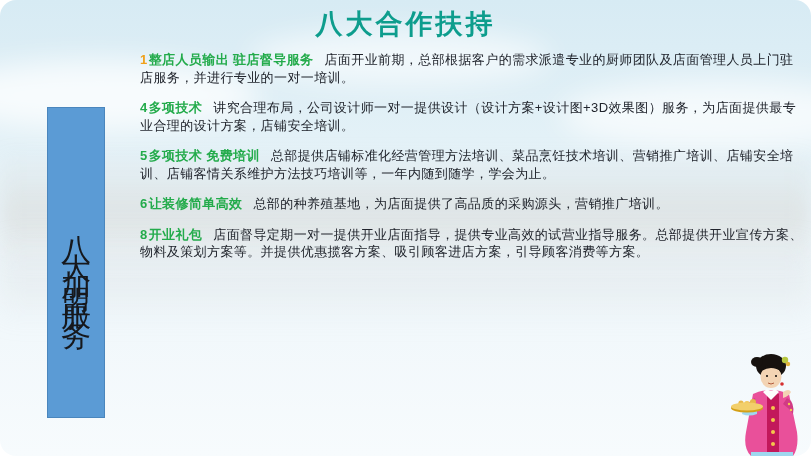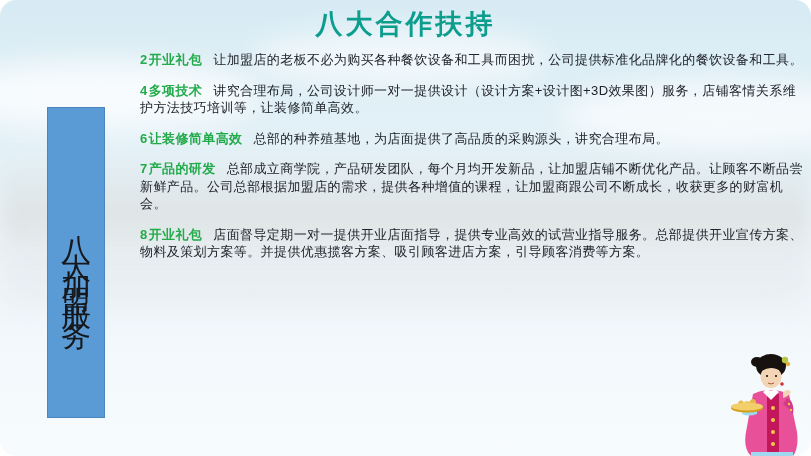--- a/index.html
+++ b/index.html
@@ -47,30 +47,30 @@
   <div class="haze2"></div>
 
   <h1 class="title">八大合作扶持</h1>
 
   <div class="sidebar">
     <span class="sidebar-text">八大加盟服务</span>
   </div>
 
   <div class="content">
     <p class="item">
-      <span class="num">2</span><span class="head">开业礼包</span><span>让加盟店的老板不必为购买各种餐饮设备和工具而困扰，公司提供标准化品牌化的餐饮设备和工具。</span>
+      <span class="num num-orange">1</span><span class="head">整店人员输出 驻店督导服务</span><span>店面开业前期，总部根据客户的需求派遣专业的厨师团队及店面管理人员上门驻店服务，并进行专业的一对一培训。</span>
     </p>
     <p class="item">
-      <span class="num">4</span><span class="head">多项技术</span><span>讲究合理布局，公司设计师一对一提供设计（设计方案+设计图+3D效果图）服务，店铺客情关系维护方法技巧培训等，让装修简单高效。</span>
+      <span class="num">4</span><span class="head">多项技术</span><span>讲究合理布局，公司设计师一对一提供设计（设计方案+设计图+3D效果图）服务，为店面提供最专业合理的设计方案，店铺安全培训。</span>
     </p>
     <p class="item">
-      <span class="num">6</span><span class="head">让装修简单高效</span><span>总部的种养殖基地，为店面提供了高品质的采购源头，讲究合理布局。</span>
+      <span class="num">5</span><span class="head">多项技术 免费培训</span><span>总部提供店铺标准化经营管理方法培训、菜品烹饪技术培训、营销推广培训、店铺安全培训、店铺客情关系维护方法技巧培训等，一年内随到随学，学会为止。</span>
     </p>
     <p class="item">
-      <span class="num">7</span><span class="head">产品的研发</span><span>总部成立商学院，产品研发团队，每个月均开发新品，让加盟店铺不断优化产品。让顾客不断品尝新鲜产品。公司总部根据加盟店的需求，提供各种增值的课程，让加盟商跟公司不断成长，收获更多的财富机会。</span>
+      <span class="num">6</span><span class="head">让装修简单高效</span><span>总部的种养殖基地，为店面提供了高品质的采购源头，营销推广培训。</span>
     </p>
     <p class="item">
       <span class="num">8</span><span class="head">开业礼包</span><span>店面督导定期一对一提供开业店面指导，提供专业高效的试营业指导服务。总部提供开业宣传方案、物料及策划方案等。并提供优惠揽客方案、吸引顾客进店方案，引导顾客消费等方案。</span>
     </p>
   </div>
 
   <svg class="mascot" viewBox="0 0 84 104" xmlns="http://www.w3.org/2000/svg" aria-hidden="true">
 
     <ellipse cx="44" cy="14" rx="15" ry="12" fill="#17120f"></ellipse>
     <ellipse cx="30" cy="10" rx="6" ry="5" fill="#17120f"></ellipse>

